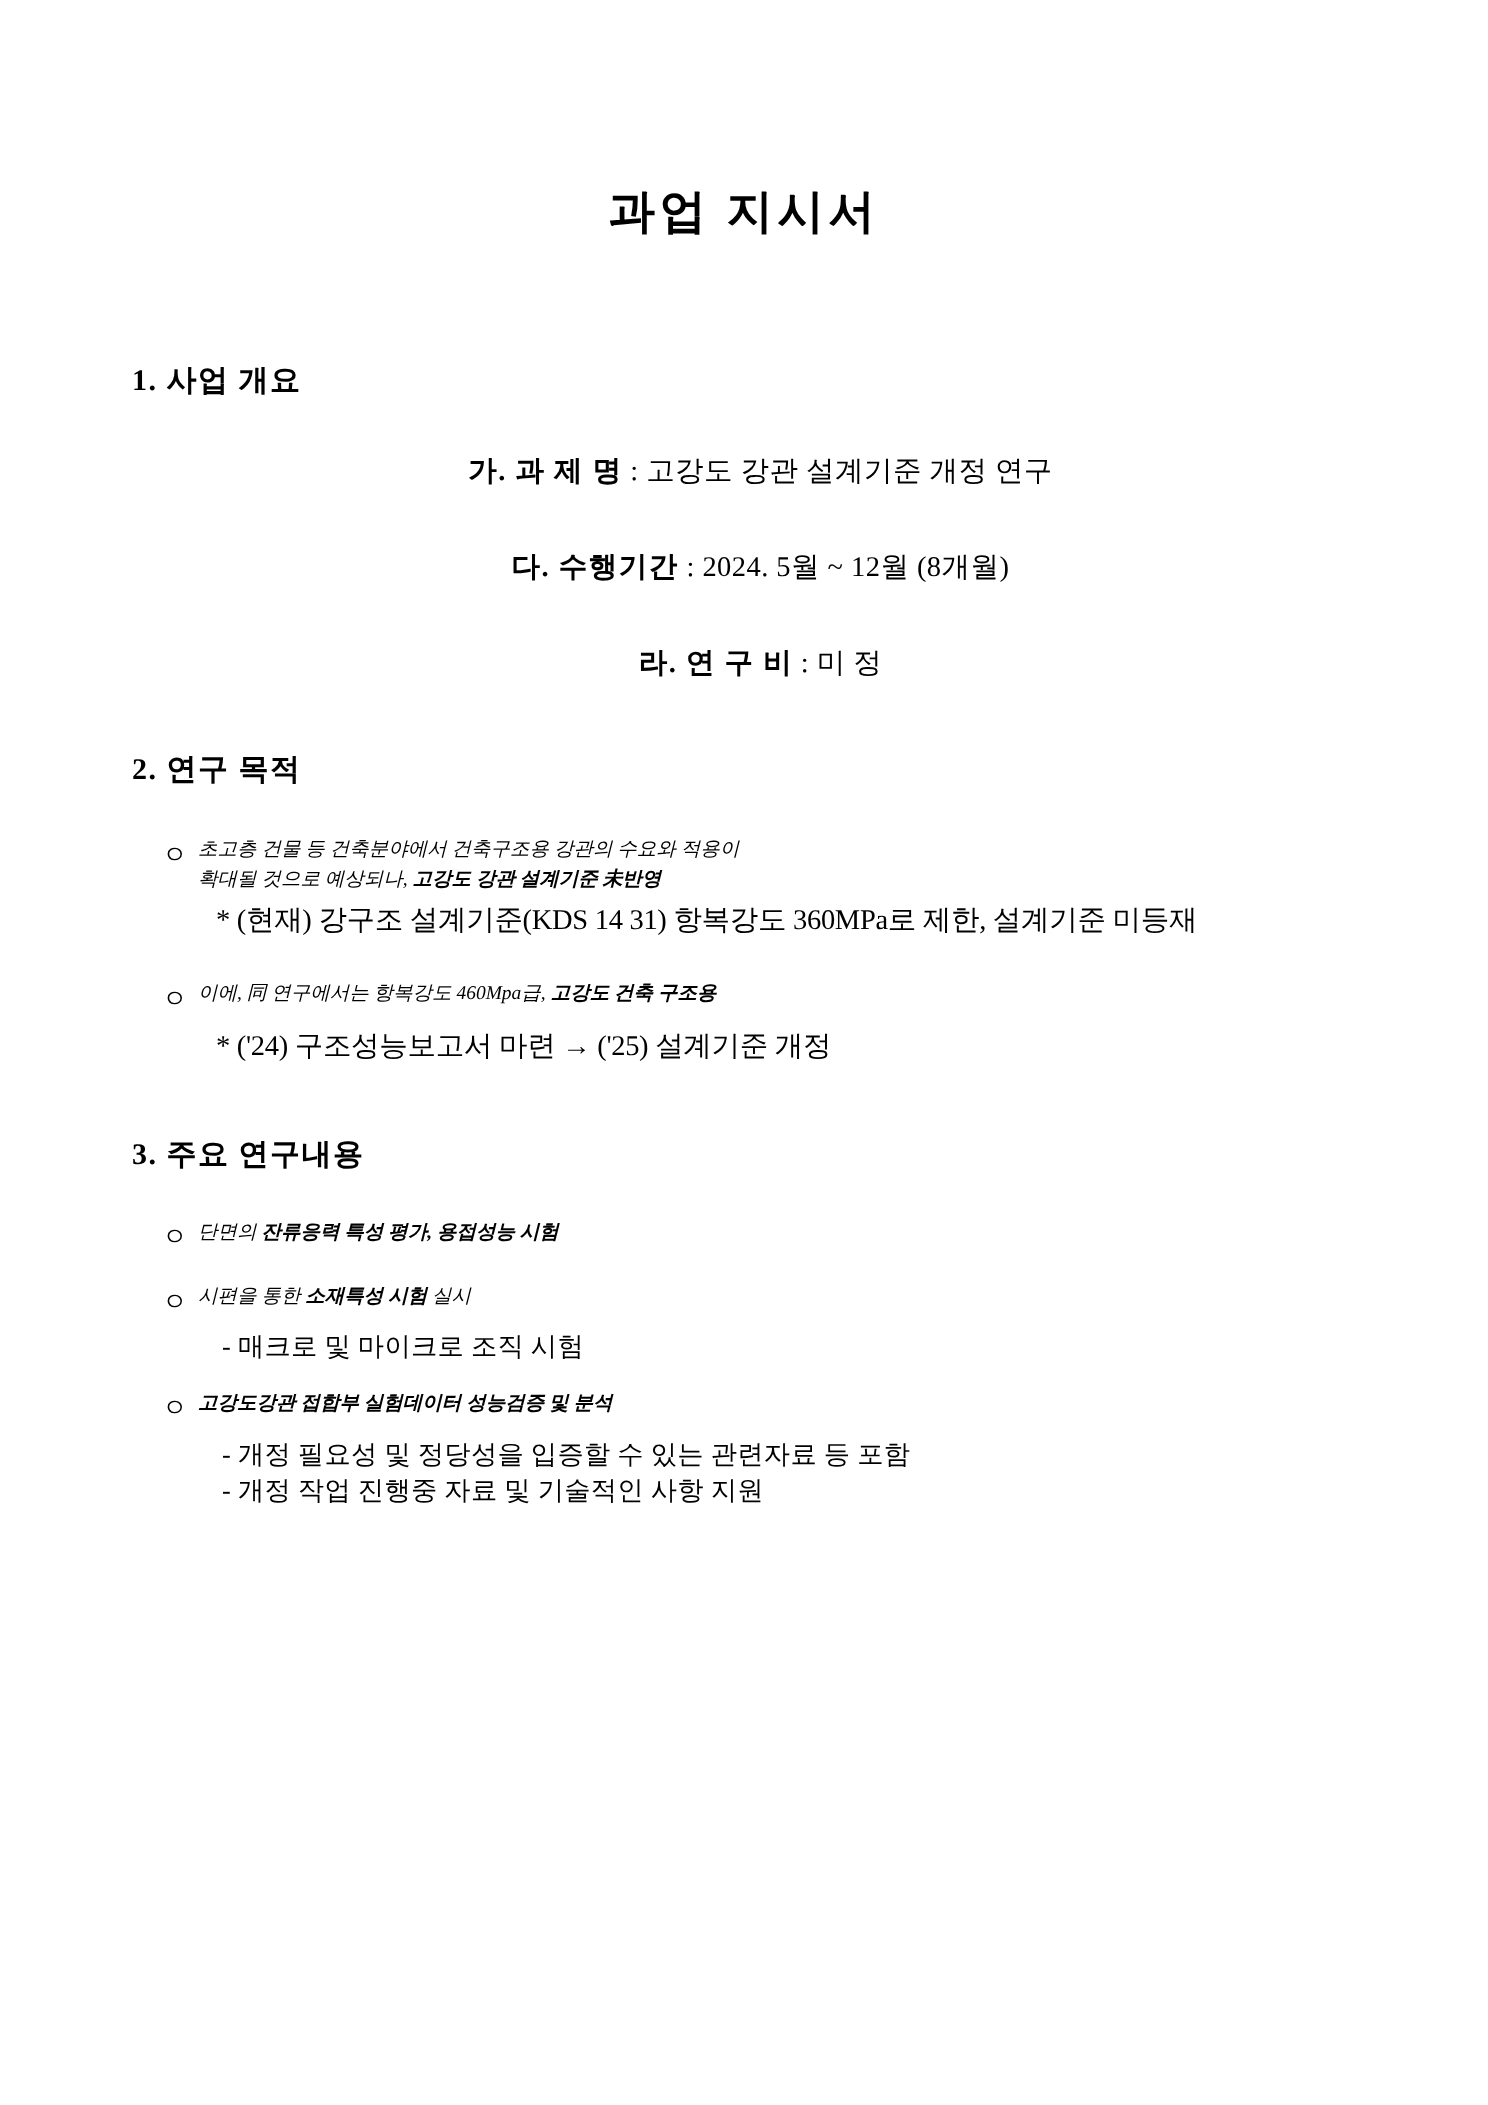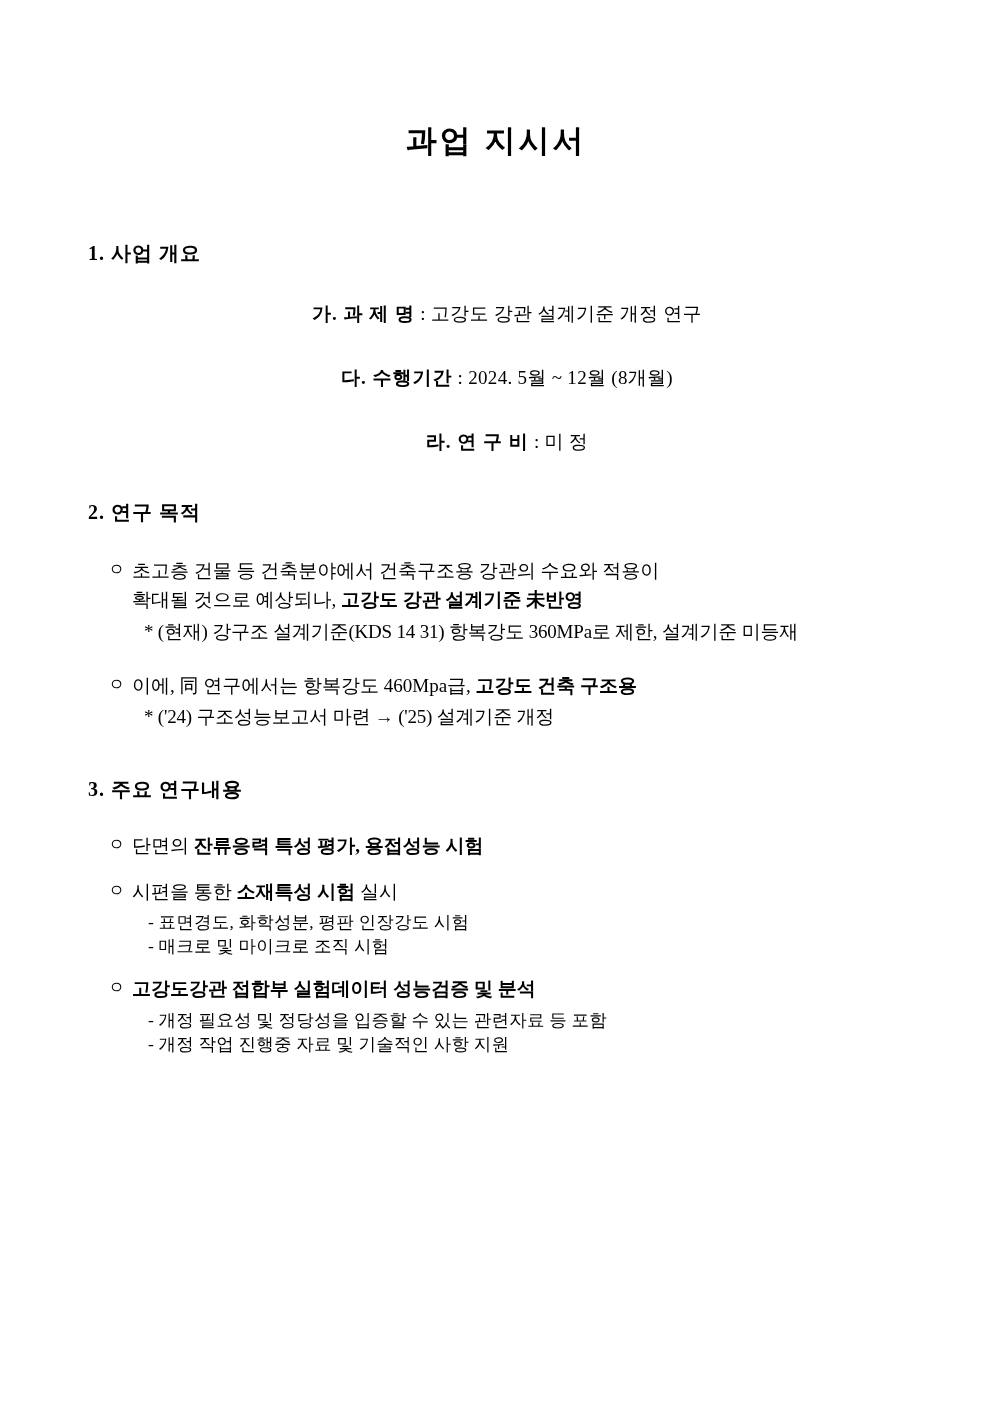--- a/index.html
+++ b/index.html
@@ -57,22 +57,23 @@
   }
   .bullet-mark {
     width: 24px;
     flex: 0 0 24px;
     font-size: 17px;
     line-height: 1.55;
     padding-top: 1px;
   }
   .bullet-body {
     flex: 1 1 auto;
-    font-size: 19px;
+    font-size: 13px;
     line-height: 1.55;
+    font-style: italic;
   }
   .b {
     font-weight: bold;
   }
   .note {
     font-size: 19px;
     margin-left: 56px;
     letter-spacing: -0.2px;
   }
   .dash-line {
@@ -138,21 +139,20 @@
         <span>단면의 </span><span class="b">잔류응력 특성 평가, 용접성능 시험</span>
       </div>
     </div>
 
     <div class="bullet-row" style="margin-bottom:4px;">
       <div class="bullet-mark">ㅇ</div>
       <div class="bullet-body">
         <span>시편을 통한 </span><span class="b">소재특성 시험</span><span> 실시</span>
       </div>
     </div>
-    <div class="dash-line">- 표면경도, 화학성분, 평판 인장강도 시험</div>
     <div class="dash-line" style="margin-bottom:16px;">- 매크로 및 마이크로 조직 시험</div>
 
     <div class="bullet-row" style="margin-bottom:4px;">
       <div class="bullet-mark">ㅇ</div>
       <div class="bullet-body b">고강도강관 접합부 실험데이터 성능검증 및 분석</div>
     </div>
     <div class="dash-line">- 개정 필요성 및 정당성을 입증할 수 있는 관련자료 등 포함</div>
     <div class="dash-line">- 개정 작업 진행중 자료 및 기술적인 사항 지원</div>
   </div>
 

